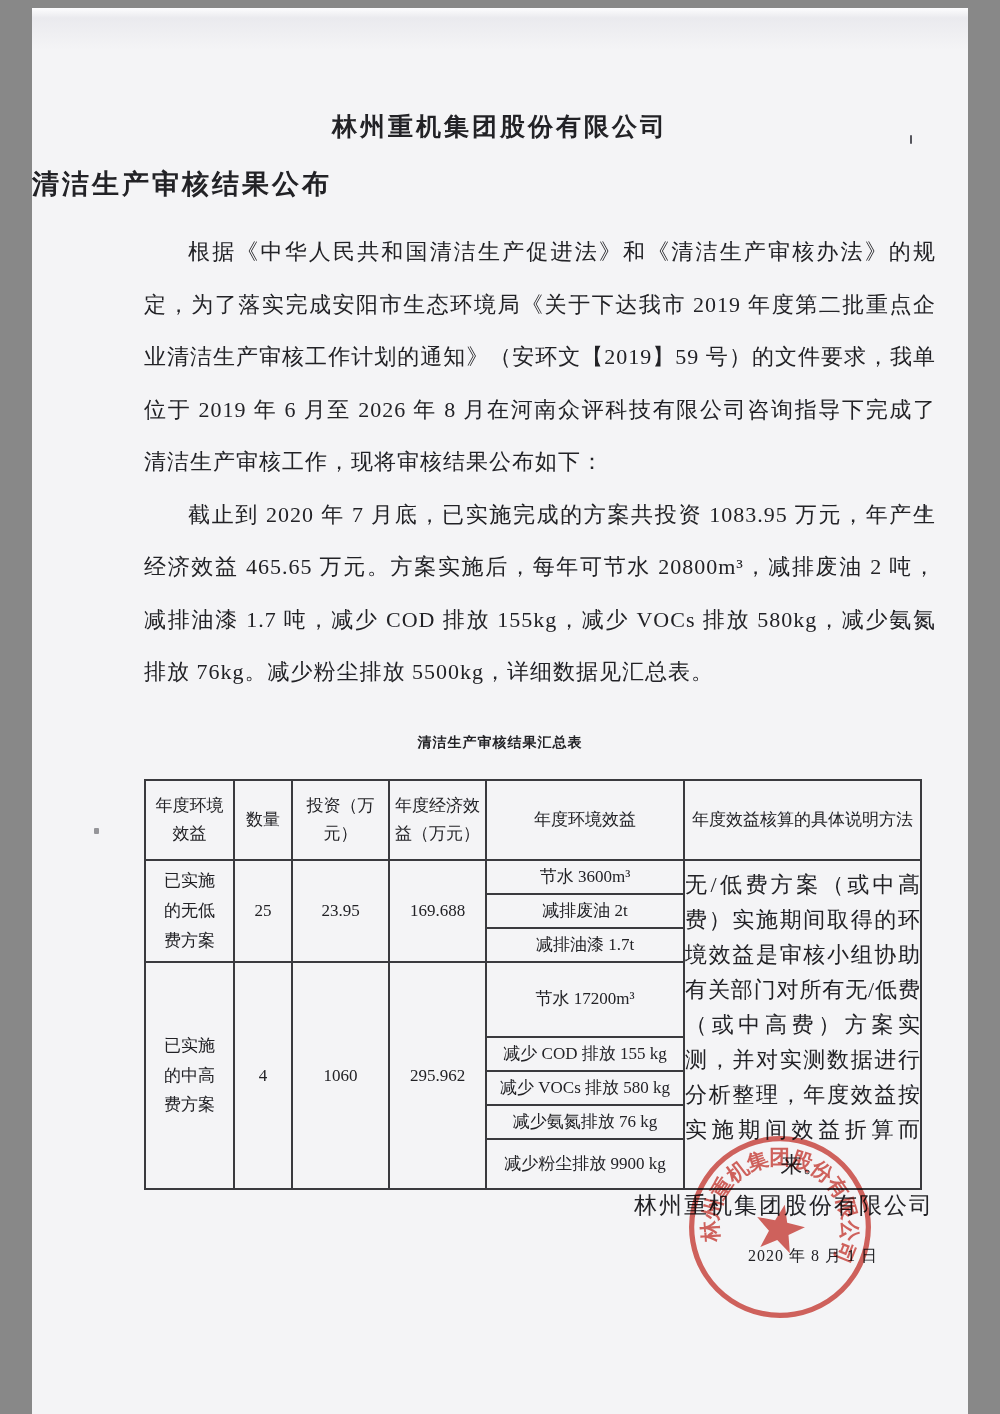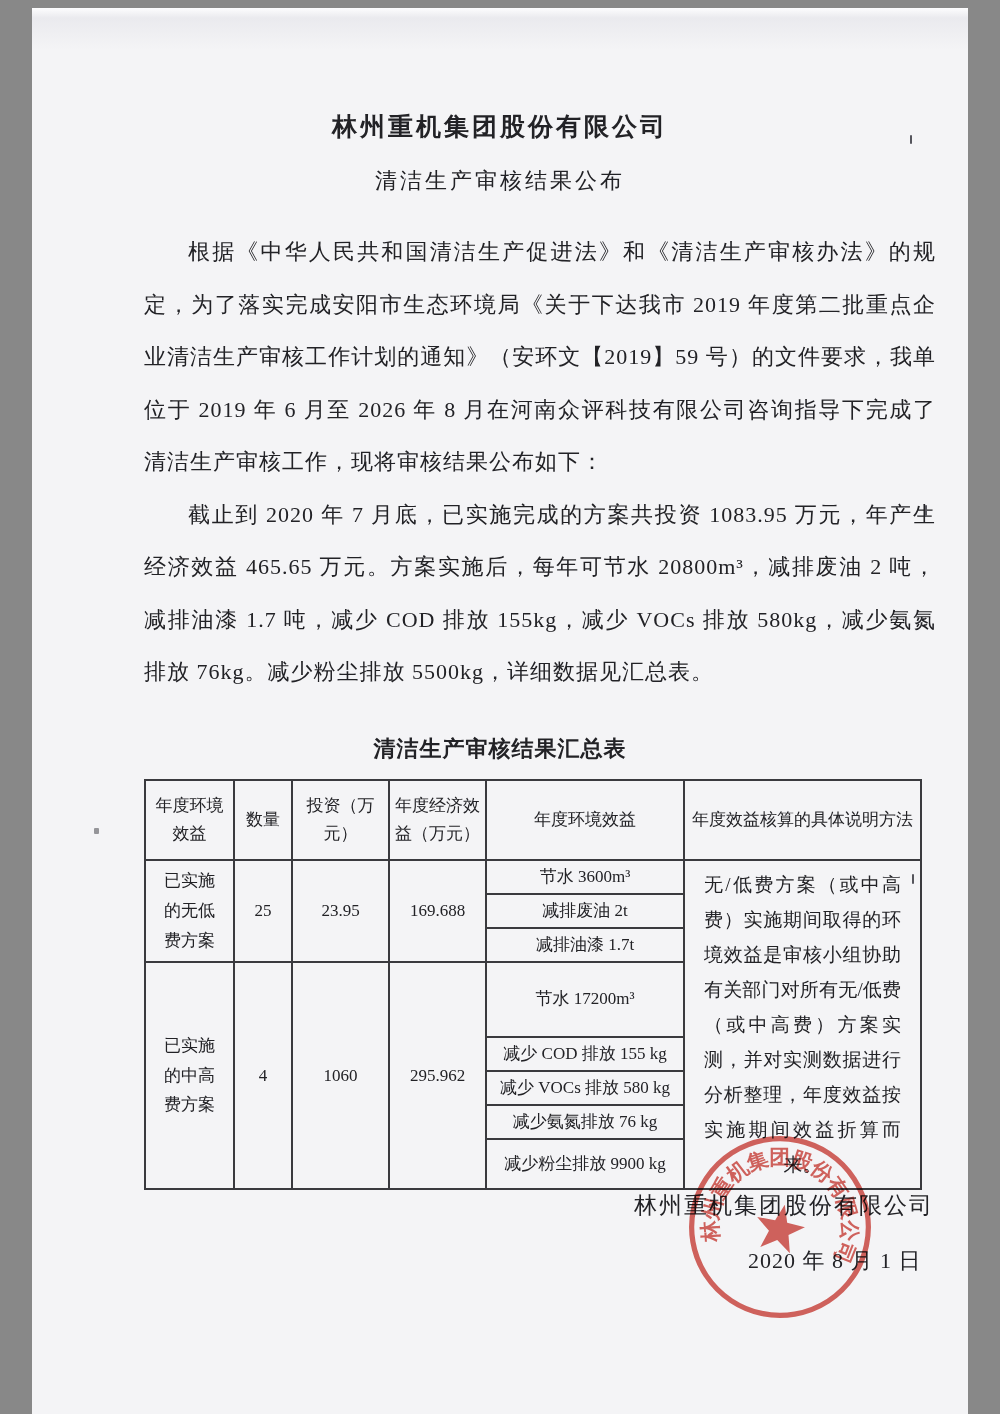--- a/index.html
+++ b/index.html
@@ -20,23 +20,23 @@
     position: absolute;
     top: 102px; left: 0; right: 0;
     text-align: center;
     font-size: 25px;
     font-weight: 700;
     letter-spacing: 3px;
   }
   .subtitle {
     position: absolute;
     top: 158px; left: 0; right: 0;
-    text-align: center;
-    font-size: 22px;
-    font-weight: 400;
+    text-align: left;
+    font-size: 27px;
+    font-weight: 700;
     letter-spacing: 3px;
   }
 
   .body-text {
     position: absolute;
     top: 218px;
     left: 112px;
     width: 792px;
   }
   .body-text p {
@@ -44,21 +44,21 @@
     line-height: 52.5px;
     letter-spacing: 1px;
     text-indent: 2em;
     text-align: justify;
   }
 
   .table-title {
     position: absolute;
     top: 726px; left: 0; right: 0;
     text-align: center;
-    font-size: 22px;
+    font-size: 14px;
     font-weight: 700;
     letter-spacing: 1px;
   }
 
   table.summary-table {
     position: absolute;
     top: 771px;
     left: 112px;
     width: 776px;
     border-collapse: collapse;
@@ -73,37 +73,37 @@
     font-weight: 400;
     padding: 2px 4px;
     line-height: 1.65;
   }
   .summary-table thead tr { height: 80px; }
   .summary-table tbody tr { height: 29px; }
   .summary-table tbody tr.row-mid { height: 30px; }
   .summary-table tbody tr.row-tall { height: 50px; }
   .summary-table td.cell-label { padding: 2px 14px; line-height: 1.75; }
   .summary-table td.cell-method {
-    font-size: 19px;
+    font-size: 22px;
     line-height: 35px;
     text-align: justify;
     text-align-last: center;
-    padding: 6px 19px;
+    padding: 6px 0;
   }
 
   .sig-company {
     position: absolute;
     top: 1182px; left: 602px;
     font-size: 23px;
     letter-spacing: 2px;
   }
   .sig-date {
     position: absolute;
     top: 1238px; left: 716px;
-    font-size: 22px;
+    font-size: 16px;
     letter-spacing: 1px;
   }
 
   .stamp {
     position: absolute;
     left: 645px; top: 1124px;
     width: 206px; height: 190px;
     transform: rotate(12deg);
     opacity: 0.82;
     mix-blend-mode: multiply;

